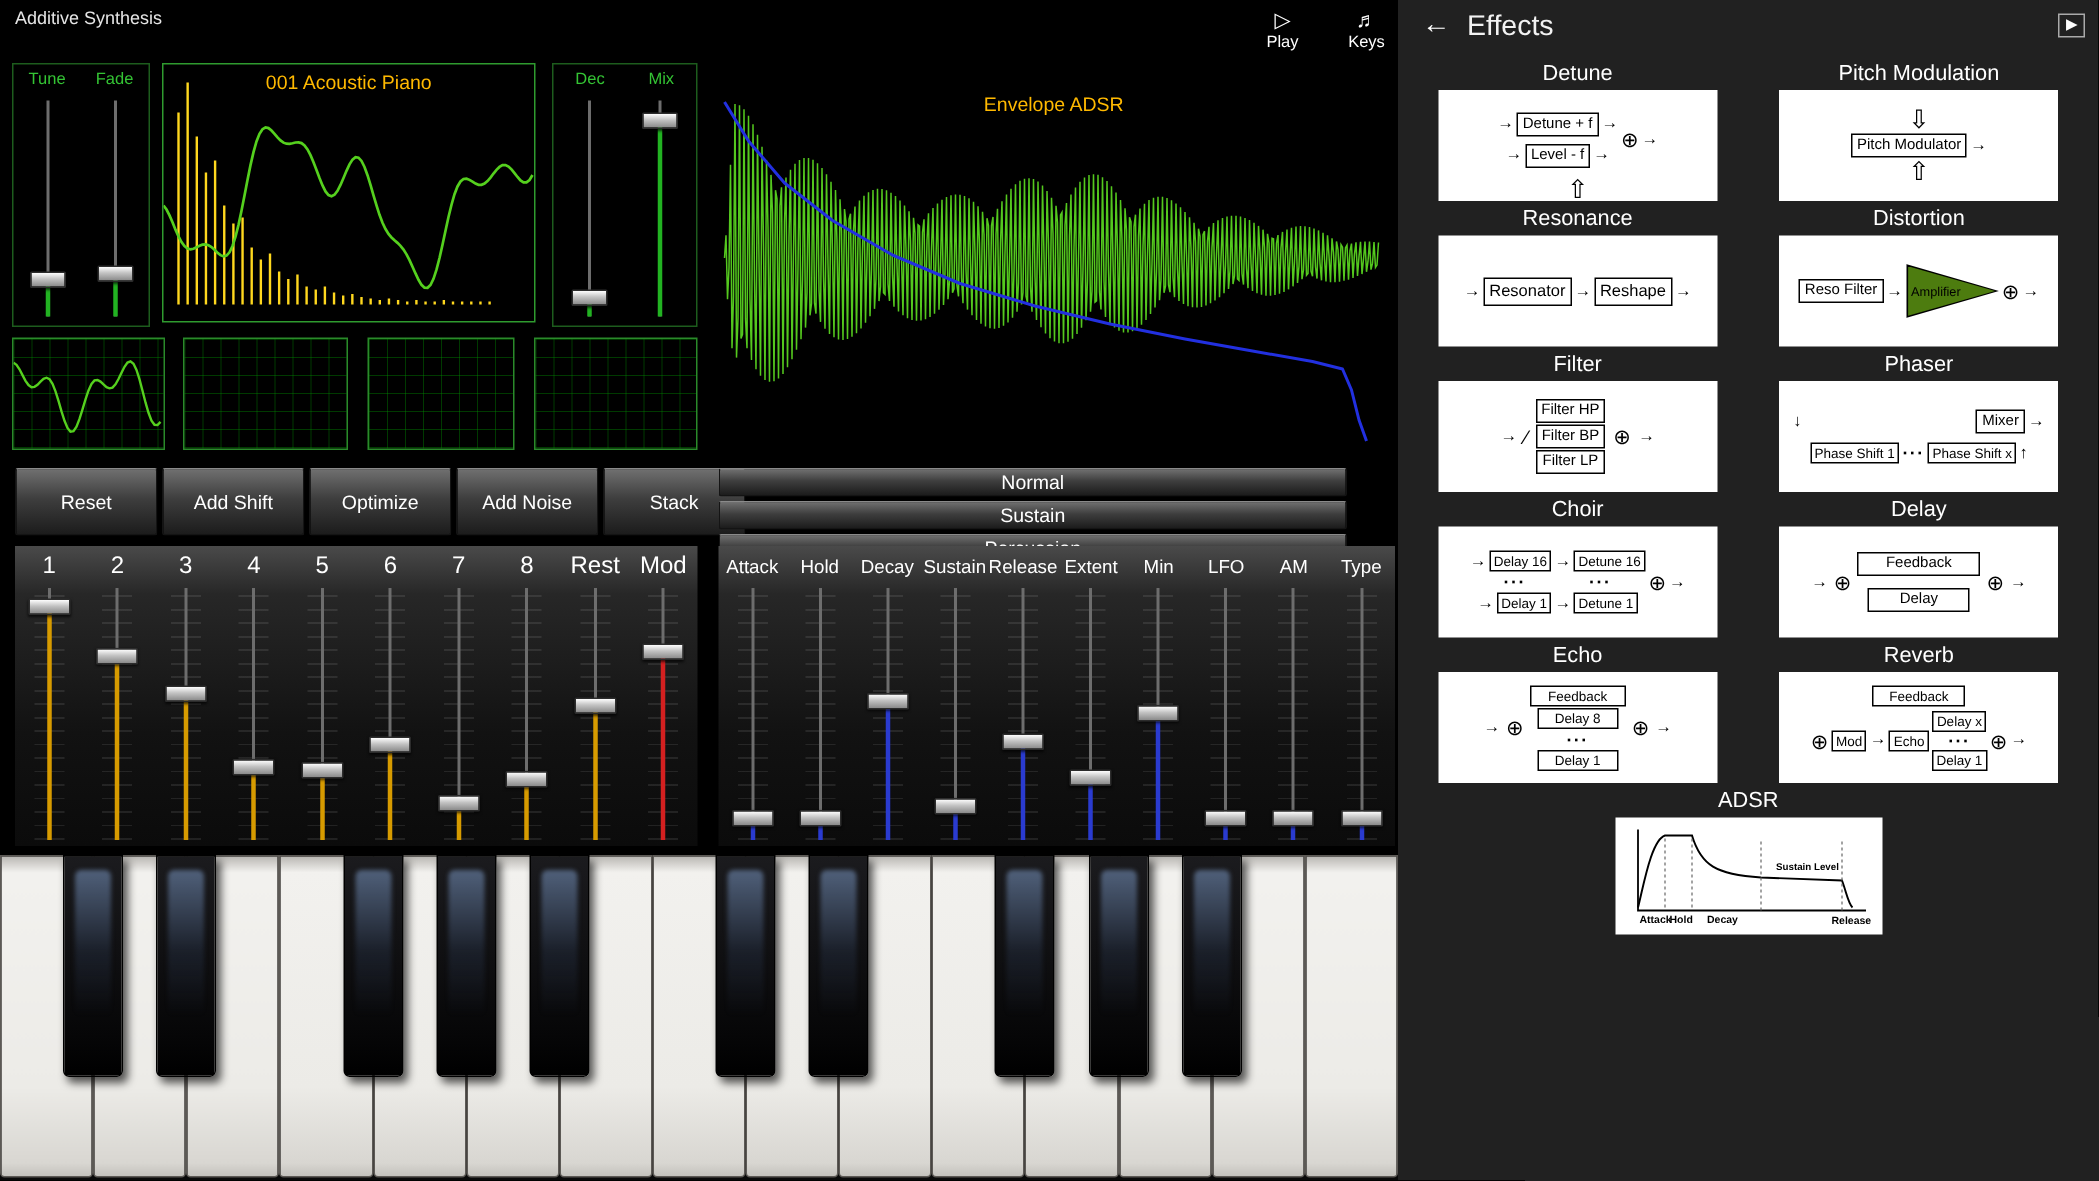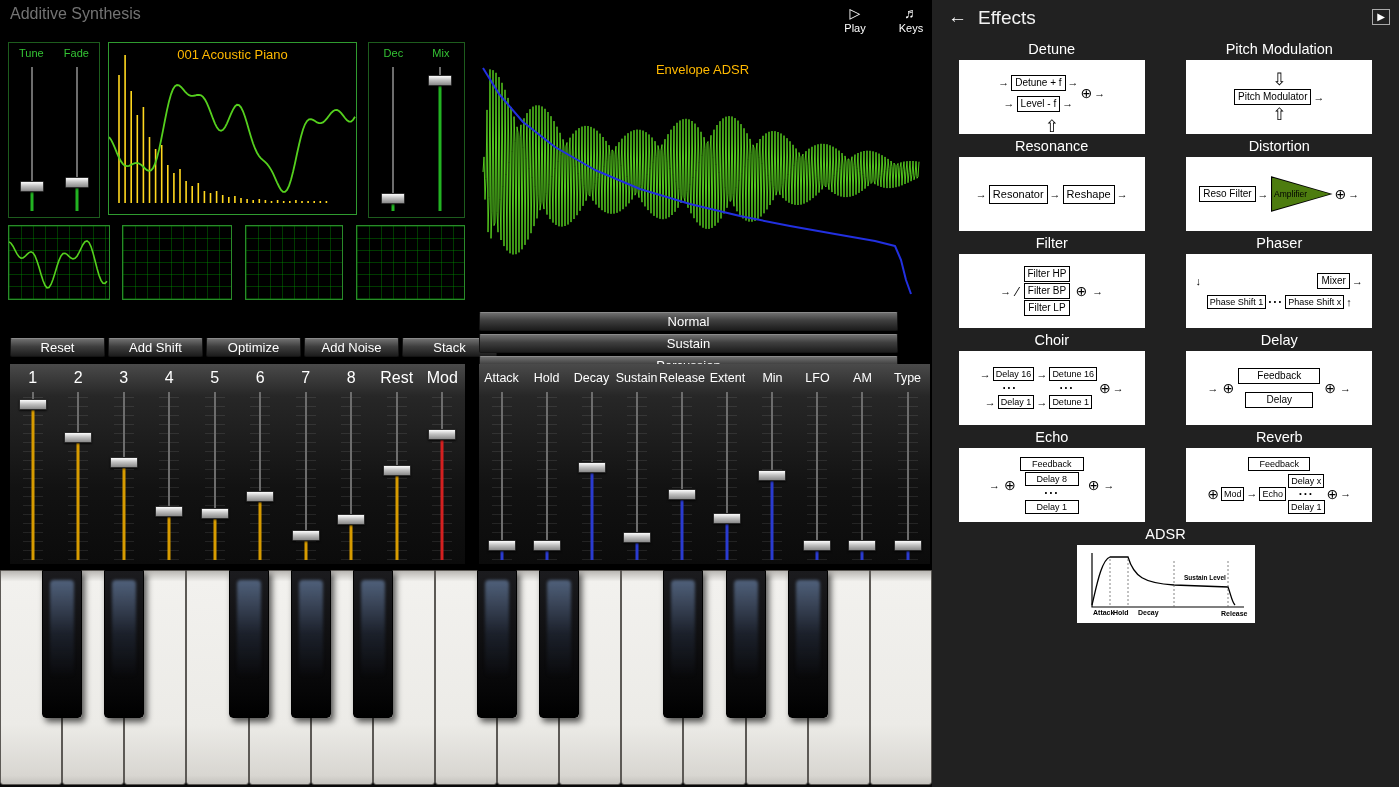--- a/index.html
+++ b/index.html
@@ -1,21 +1,21 @@
 <!DOCTYPE html>
 <html><head>
 <meta charset="utf-8">
 <style>
   html,body{margin:0;padding:0;background:#000;}
   #root{position:relative;width:1399px;height:787px;background:#000;overflow:hidden;
         font-family:"Liberation Sans",sans-serif;-webkit-font-smoothing:antialiased;}
   .abs{position:absolute;}
 
   
-  .app-title{position:absolute;left:10px;top:5px;font-size:16px;color:#737373;}
+  .app-title{position:absolute;left:10px;top:5px;font-size:12px;color:#e5e5e5;}
   .tb-btn{position:absolute;top:5px;width:46px;height:34px;text-align:center;color:#fff;cursor:pointer;}
   .tb-btn.play{left:832px;} .tb-btn.keysb{left:888px;}
   .tb-icon{font-size:14px;line-height:17px;}
   .tb-label{font-size:11px;line-height:13px;}
 
   
   .gridbg{background-image:linear-gradient(rgba(0,150,0,.38) 1px,transparent 1px),
                          linear-gradient(90deg,rgba(0,150,0,.38) 1px,transparent 1px);
           background-size:12px 12px;background-color:#000;}
   .display,.panel{position:absolute;background:#000;box-sizing:border-box;}
@@ -37,21 +37,21 @@
   .track{position:absolute;left:50%;transform:translateX(-50%);top:0;bottom:0;width:2px;background:#6d6d6d;}
   .ticks{position:absolute;left:50%;transform:translateX(-50%);top:0;bottom:0;
          background:repeating-linear-gradient(0deg,rgba(255,255,255,.09) 0 1px,transparent 1px 9px);}
   .fill{position:absolute;left:50%;transform:translateX(-50%);bottom:0;width:3px;}
   .handle{position:absolute;left:50%;transform:translateX(-50%);height:9px;
           background:linear-gradient(180deg,#fdfdfd,#c2c2c2 45%,#8a8a8a);
           border:1px solid #2c2c2c;border-radius:1px;box-shadow:0 1px 2px rgba(0,0,0,.7);}
 
   
   .btnrow{position:absolute;top:312px;height:45px;display:flex;gap:3px;}
-  #synth-buttons{left:10px;width:487px;align-items:flex-end;} #env-buttons{left:479px;width:419px;flex-direction:column;}
+  #synth-buttons{left:10px;width:487px;} #env-buttons{left:479px;width:419px;flex-direction:column;}
   .sbtn{flex:1;background:linear-gradient(180deg,#6f6f6f,#3e3e3e 45%,#1c1c1c);
         border:1px solid #141414;border-top-color:#8a8a8a;color:#fff;font-size:13px;
         font-family:"Liberation Sans",sans-serif;border-radius:2px;cursor:pointer;}
 
   
   .bank{position:absolute;display:flex;
         background:linear-gradient(180deg,#4a4a4a 0%,#272727 16%,#121212 62%,#0b0b0b 100%);}
   #harmonic-bank{left:10px;top:364px;width:455px;height:200px;}
   #envelope-bank{left:479px;top:364px;width:451px;height:200px;}
   .scol{flex:1;display:flex;flex-direction:column;align-items:center;}

